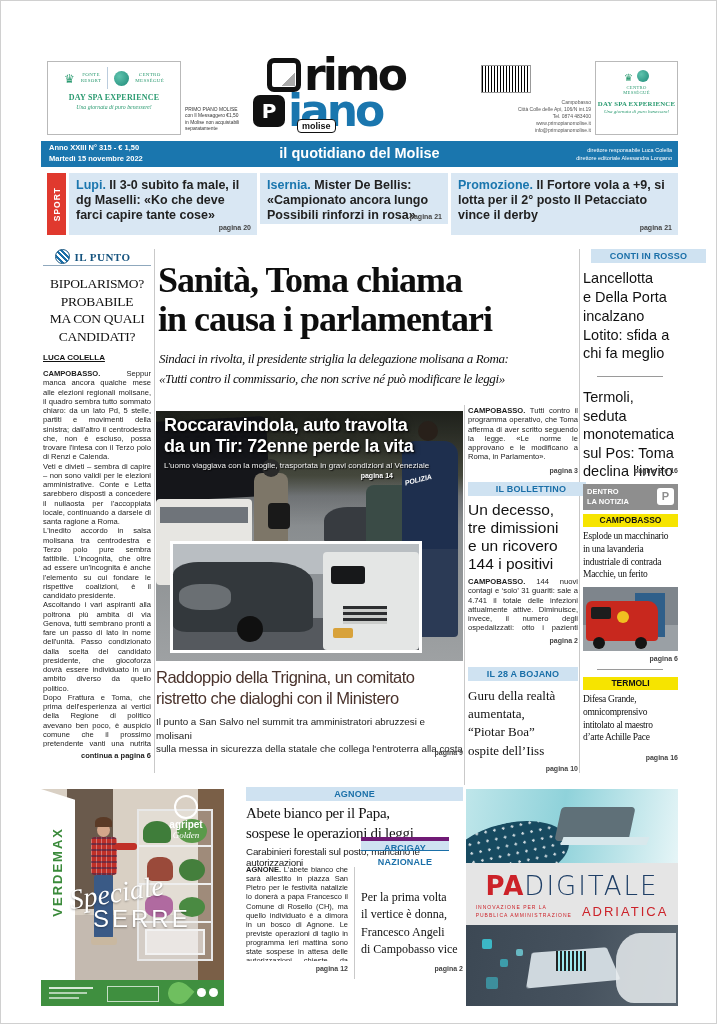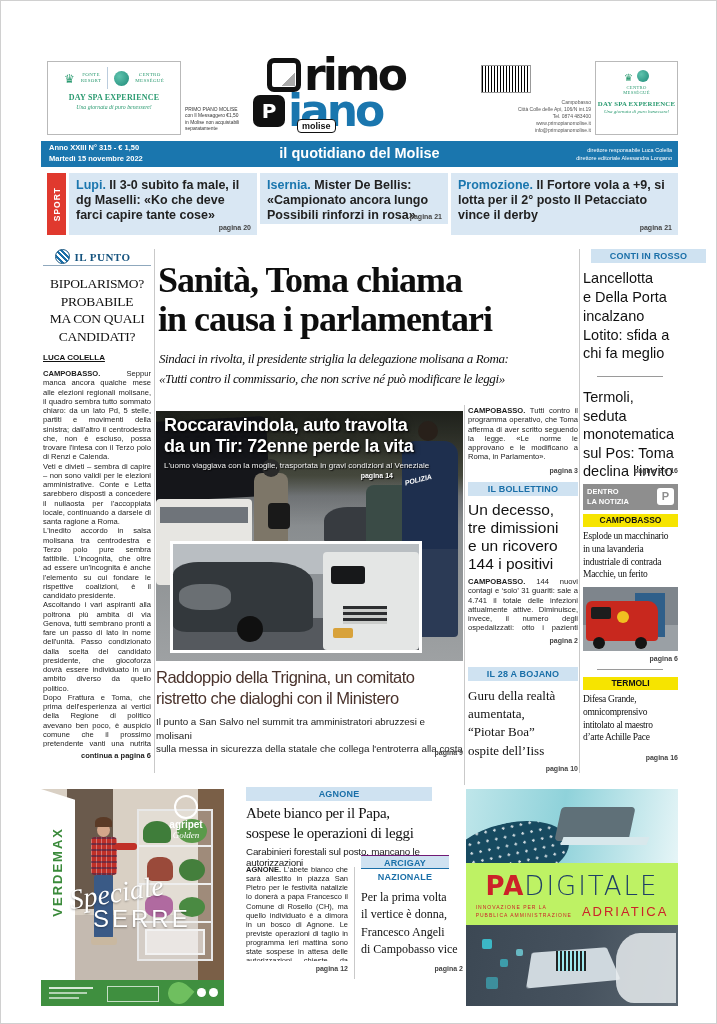--- a/index.html
+++ b/index.html
@@ -179,21 +179,21 @@
 
     <div class="abs pre" style="left:8px;top:4px;width:292px;font-size:18px;font-weight:700;letter-spacing:-0.3px;line-height:1.15;color:#fff;text-shadow:1px 1px 2px #000,0 0 6px rgba(0,0,0,.7);">Roccaravindola, auto travolta
 da un Tir: 72enne perde la vita</div>
     <div class="abs" style="left:8px;top:50px;width:292px;font-size:8px;color:#f3f3f3;text-shadow:1px 1px 1px #000;">L'uomo viaggiava con la moglie, trasportata in gravi condizioni al Veneziale</div>
     <div class="abs pg" style="right:70px;top:61px;color:#fff;text-shadow:1px 1px 1px #000;">pagina 14</div>
   </div>
 
   <div class="abs bodytxt just" style="left:467px;top:405px;width:110px;height:58px;overflow:hidden;"><span class="leadword">CAMPOBASSO.</span><span> Tutti contro il programma operativo, che Toma afferma di aver scritto seguendo la legge. «Le norme le approvano e le modificano a Roma, in Parlamento».</span></div>
   <div class="abs pg right" style="left:467px;top:466px;width:110px;">pagina 3</div>
 
-  <div class="abs lbar" style="left:467px;top:481px;width:110px;">IL BOLLETTINO</div>
+  <div class="abs lbar" style="left:467px;top:481px;width:110px;padding-left:8px;">IL BOLLETTINO</div>
   <div class="abs pre" style="left:467px;top:500px;width:110px;font-size:15.5px;line-height:1.17;color:#111;">Un decesso,
 tre dimissioni
 e un ricovero
 144 i positivi</div>
   <div class="abs bodytxt just" style="left:467px;top:576px;width:110px;height:58px;overflow:hidden;"><span class="leadword">CAMPOBASSO.</span><span> 144 nuovi contagi e ‘solo’ 31 guariti: sale a 4.741 il totale delle infezioni attualmente attive. Diminuisce, invece, il numero degli ospedalizzati: otto i pazienti ricoverati al Cardarelli.</span></div>
   <div class="abs pg right" style="left:467px;top:636px;width:110px;">pagina 2</div>
 
   <div class="abs lbar" style="left:467px;top:666px;width:110px;">IL 28 A BOJANO</div>
   <div class="abs serif pre" style="left:467px;top:686px;width:110px;font-size:13px;line-height:1.4;color:#111;">Guru della realtà
 aumentata,
@@ -241,28 +241,28 @@
 intitolato al maestro
 d’arte Achille Pace</div>
   <div class="abs pg right" style="left:582px;top:753px;width:95px;">pagina 16</div>
 
   <div class="abs pre" style="left:155px;top:666px;width:307px;font-size:16.5px;font-weight:500;letter-spacing:-0.5px;line-height:1.3;color:#4a332c;">Raddoppio della Trignina, un comitato
 ristretto che dialoghi con il Ministero</div>
   <div class="abs pre" style="left:155px;top:714px;width:307px;font-size:9.8px;line-height:1.4;color:#222;">Il punto a San Salvo nel summit tra amministratori abruzzesi e molisani
 sulla messa in sicurezza della statale che collega l'entroterra alla costa</div>
   <div class="abs pg right" style="left:155px;top:748px;width:307px;">pagina 9</div>
 
-  <div class="abs lbar" style="left:245px;top:786px;width:186px;">AGNONE</div>
+  <div class="abs lbar" style="left:245px;top:786px;width:217px;">AGNONE</div>
   <div class="abs serif pre" style="left:245px;top:803px;width:217px;font-size:15px;letter-spacing:-0.3px;line-height:1.3;color:#111;">Abete bianco per il Papa,
 sospese le operazioni di leggi</div>
   <div class="abs" style="left:245px;top:845px;width:217px;font-size:9.8px;letter-spacing:-0.2px;color:#222;">Carabinieri forestali sul posto, mancano le autorizzazioni</div>
   <div class="abs bodytxt just" style="left:245px;top:864px;width:102px;height:96px;overflow:hidden;font-size:7.5px;"><span class="leadword">AGNONE.</span><span> L'abete bianco che sarà allestito in piazza San Pietro per le festività natalizie lo donerà a papa Francesco il Comune di Rosello (CH), ma quello individuato è a dimora in un bosco di Agnone. Le previste operazioni di taglio in programma ieri mattina sono state sospese in attesa delle autorizzazioni chieste da entrambe le amministrazioni.</span></div>
   <div class="abs pg right" style="left:245px;top:964px;width:102px;">pagina 12</div>
 
-  <div class="abs lbar" style="left:360px;top:854px;width:88px;border-top:1px solid #701a75;border-bottom:1px solid #1a6fa8;box-sizing:border-box;">ARCIGAY NAZIONALE</div>
+  <div class="abs lbar" style="left:360px;top:836px;width:88px;border-top:4px solid #701a75;border-bottom:1px solid #1a6fa8;box-sizing:border-box;">ARCIGAY NAZIONALE</div>
   <div class="abs serif pre" style="left:360px;top:888px;width:102px;font-size:12px;line-height:1.45;color:#111;">Per la prima volta
 il vertice è donna,
 Francesco Angeli
 di Campobasso vice</div>
   <div class="abs pg right" style="left:360px;top:964px;width:102px;">pagina 2</div>
 
   <div class="ph" style="left:40px;top:788px;width:183px;height:217px;background:linear-gradient(#d9d0c4 0 58%,#c4bab0 58% 100%);">
     <div class="abs" style="right:0;top:0;width:26px;height:100%;background:#7a5f47;"></div>
     <div class="abs" style="left:26px;top:0;width:46px;height:120px;background:#6a5a4c;"></div>
 
@@ -309,21 +309,21 @@
       <div class="abs" style="right:6px;top:8px;width:9px;height:9px;background:#fff;border-radius:50%;"></div>
     </div>
   </div>
 
   <div class="ph" style="left:465px;top:788px;width:212px;height:217px;">
     <div class="abs" style="left:0;top:0;width:100%;height:74px;background:linear-gradient(100deg,#bfe6ea 0%,#8fd2da 45%,#e6f5f7 100%);">
       <div class="abs" style="left:-16px;bottom:-20px;width:120px;height:60px;background:#174a60;border-radius:50%;transform:rotate(-12deg);background-image:radial-gradient(circle,rgba(255,255,255,.8) 1px,transparent 1.5px);background-size:9px 9px;"></div>
       <div class="abs" style="left:92px;top:18px;width:74px;height:34px;background:#5f7078;border-radius:4px;transform:skewX(-12deg);"></div>
       <div class="abs" style="left:96px;top:48px;width:86px;height:8px;background:#d8e8ec;transform:skewX(-20deg);"></div>
     </div>
-    <div class="abs center" style="left:0;top:74px;width:100%;height:62px;background:#bef264;">
+    <div class="abs center" style="left:0;top:74px;width:100%;height:62px;background:#e5e5e5;">
       <div style="margin-top:8px;">
         <span style="font-size:26px;font-weight:900;color:#cc2229;letter-spacing:1px;font-family:'DejaVu Sans',sans-serif;">PA</span><span style="font-size:26px;font-weight:300;color:#1f3f66;letter-spacing:2px;font-family:'DejaVu Sans',sans-serif;">DIGITALE</span>
       </div>
       <div style="display:flex;justify-content:center;gap:10px;align-items:center;margin-top:2px;">
         <span class="pre" style="font-size:5px;color:#cc2229;letter-spacing:1px;text-align:left;line-height:1.6;">INNOVAZIONE PER LA
 PUBBLICA AMMINISTRAZIONE</span>
         <span style="font-size:13px;color:#cc2229;letter-spacing:2px;font-weight:500;">ADRIATICA</span>
       </div>
     </div>
     <div class="abs" style="left:0;top:136px;width:100%;height:81px;background:linear-gradient(100deg,#3c4854 0%,#46525e 55%,#5a6670 100%);">

